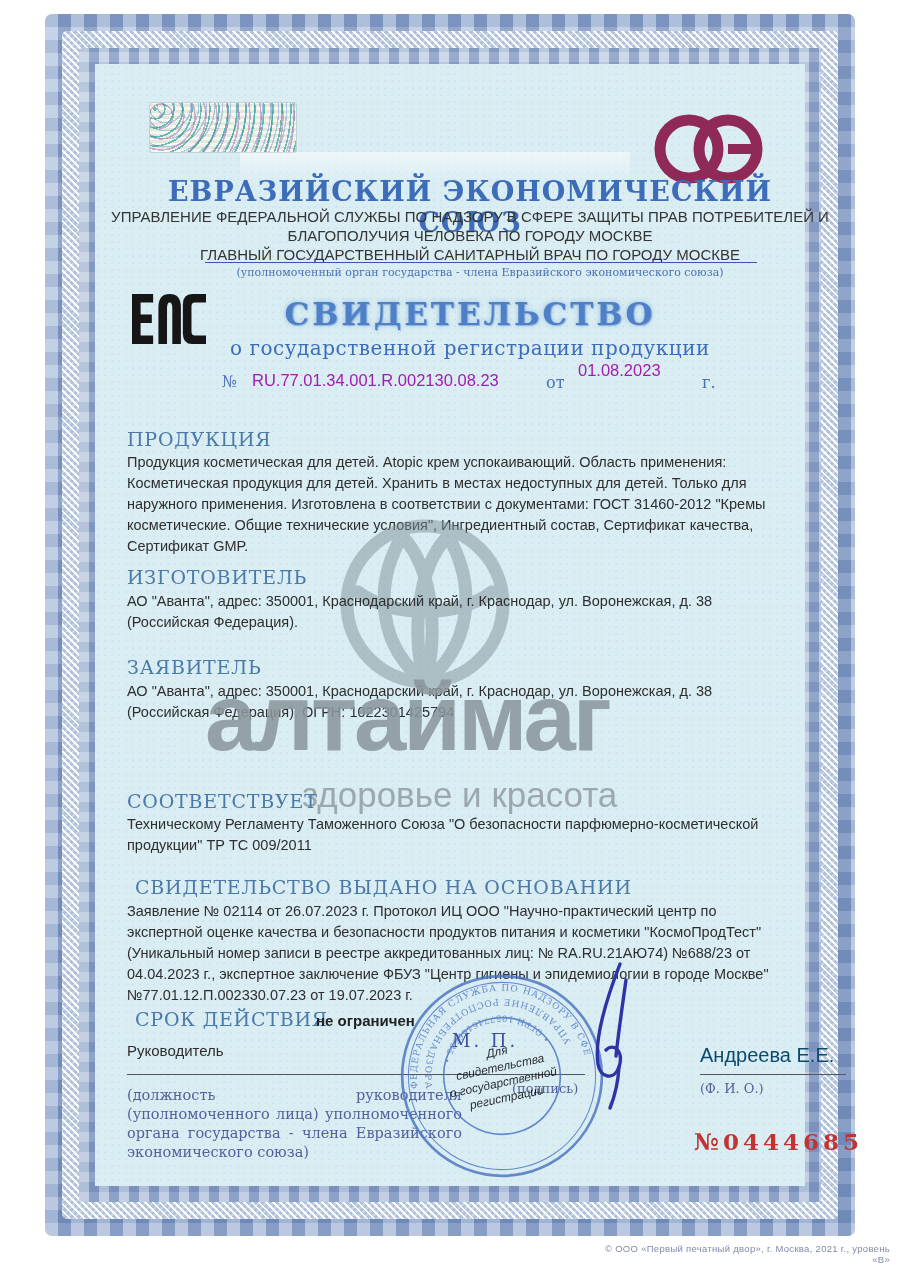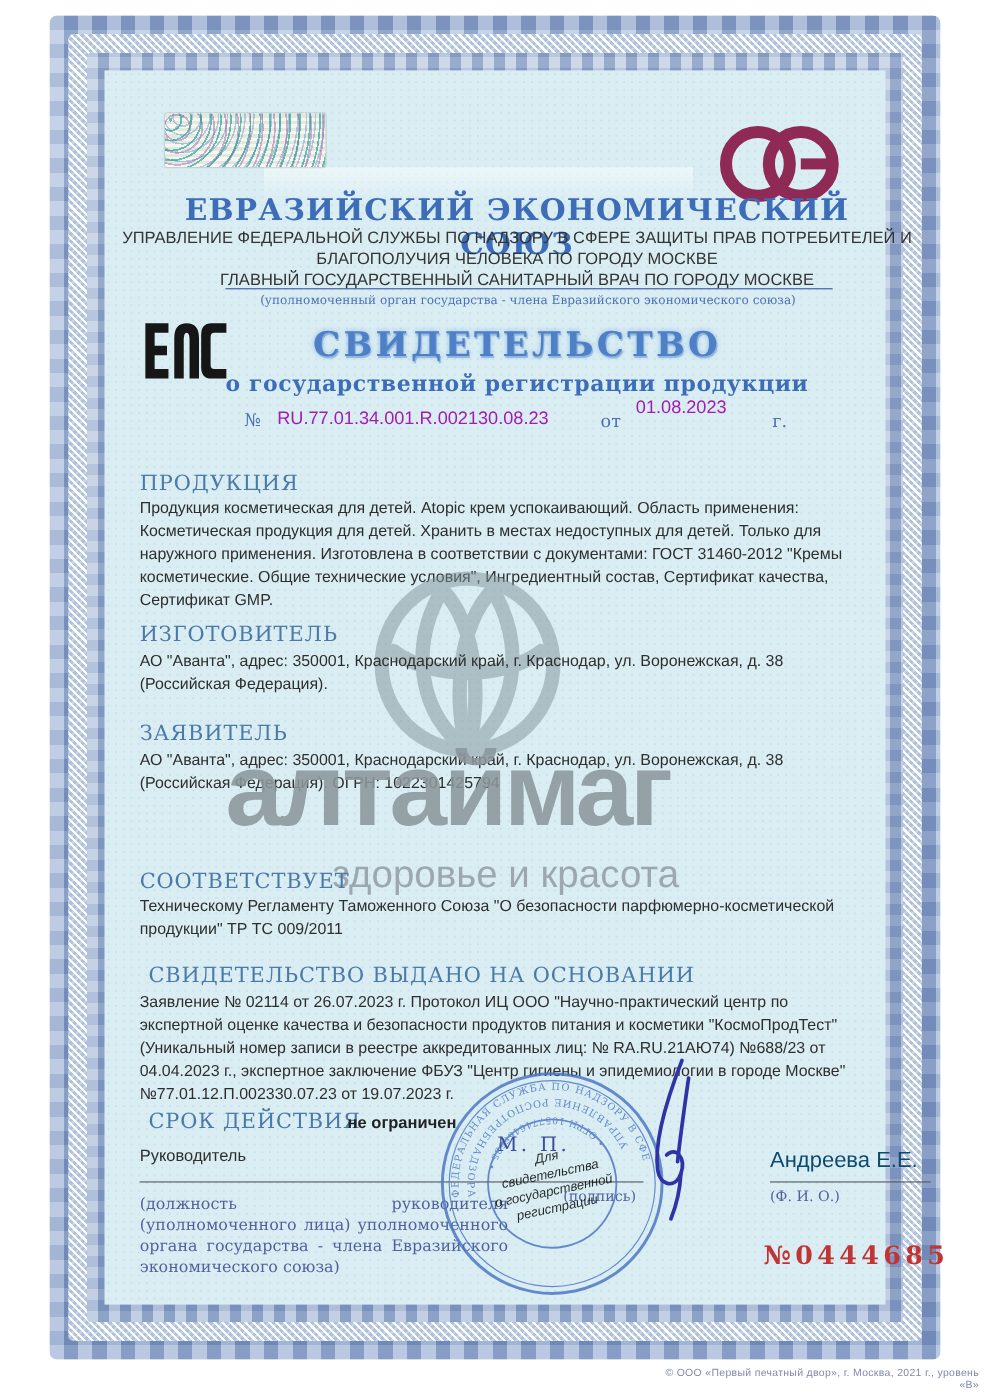--- a/index.html
+++ b/index.html
@@ -26,21 +26,21 @@
   .inner{position:absolute;inset:50px;background:#d9edf3;
     background-image:radial-gradient(rgba(120,165,200,.14) 1px, transparent 1px);
     background-size:7px 7px;}
   .union-title{font-family:"DejaVu Serif",serif;font-weight:bold;color:#3d6db8;
     font-size:27px;letter-spacing:1px;text-align:center;}
   .authority{color:#343434;font-size:15px;line-height:1.28;text-align:center;font-weight:500;}
   .caption-blue{color:#4a6fb5;font-family:"DejaVu Serif",serif;font-size:11px;text-align:center;}
   .doc-title{font-family:"DejaVu Serif",serif;font-weight:bold;color:#4d80c6;font-size:31px;
     letter-spacing:3px;text-align:center;
     text-shadow:0 0 5px rgba(90,140,205,.55), 1px 1px 0 rgba(122,160,212,.6);}
-  .doc-subtitle{font-family:"DejaVu Serif",serif;font-weight:bold;color:#3d6db8;font-size:20px;
+  .doc-subtitle{font-family:"DejaVu Serif",serif;font-weight:normal;color:#3d6db8;font-size:20px;
     text-align:center;letter-spacing:.5px;}
   .sec-head{font-family:"DejaVu Serif",serif;color:#4b79a8;font-size:19px;letter-spacing:.8px;}
   .body-txt{color:#2e2e2e;font-size:14.5px;line-height:1.45;}
   .num-blue{font-family:"DejaVu Serif",serif;color:#4a6fb5;font-size:16px;}
   .num-dark{color:#a21caf;font-size:16.5px;font-weight:500;}
   .paren-serif{font-family:"DejaVu Serif",serif;color:#51619c;font-size:14.5px;line-height:1.32;}
   .sig-line{border-top:1.2px solid #54565e;height:0;}
 
   
   .holo{position:absolute;left:150px;top:103px;width:146px;height:49px;border-radius:2px;

